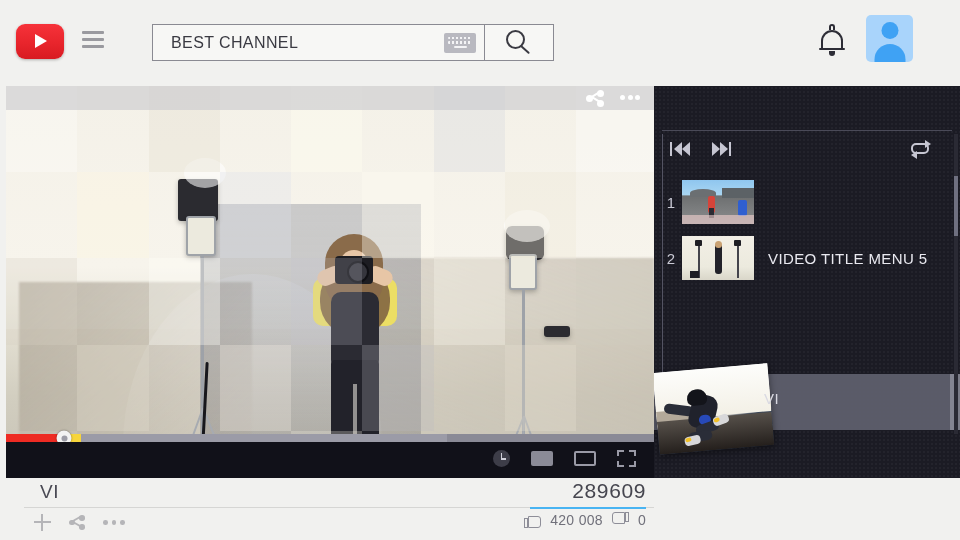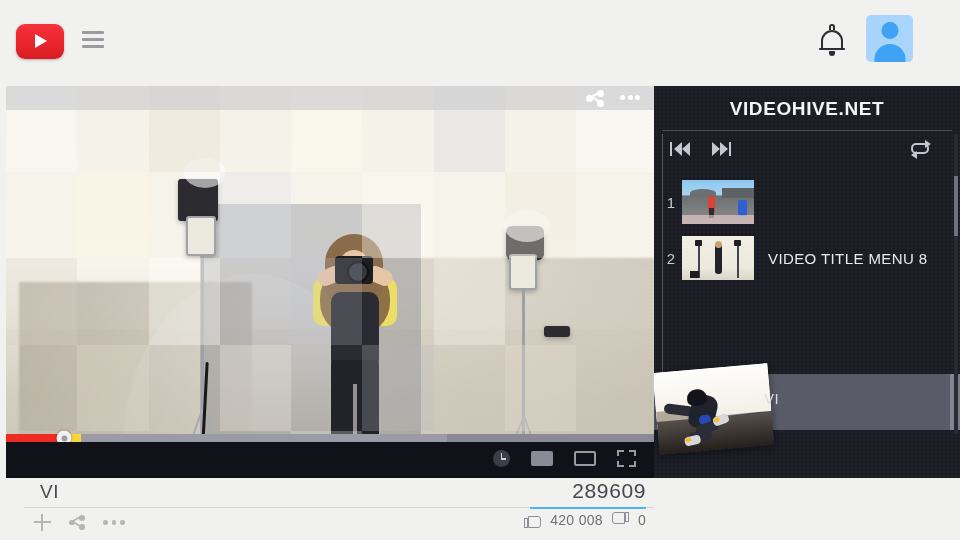--- a/index.html
+++ b/index.html
@@ -263,20 +263,36 @@
     <div class="yt-logo">
       <div class="tri"></div>
     </div>
 
     <div class="hamburger">
       <i></i>
       <i></i>
       <i></i>
     </div>
 
+    <div class="search-wrap">
+      <div class="search-field">
+        <span class="search-text">BEST CHANNEL</span>
+        <span class="kb-icon">
+          <span class="kr"></span>
+          <span class="kr"></span>
+          <span class="kbar"></span>
+        </span>
+      </div>
+      <div class="search-btn">
+        <span class="mag">
+          <span class="ring"></span>
+          <span class="hdl"></span>
+        </span>
+      </div>
+    </div>
 
     <div class="bell">
       <span class="nub"></span>
       <span class="body"></span>
       <span class="base"></span>
       <span class="clap"></span>
     </div>
 
     <div class="avatar">
       <span class="head"></span>
@@ -425,21 +441,20 @@
       <span class="vote-num">420 008</span>
       <span class="thumb down">
         <span class="pad"></span>
         <span class="stem"></span>
       </span>
       <span class="vote-num">0</span>
     </div>
   </div>
 
   <div id="sidebar">
-    <div class="sb-title">VIDEOHIVE.NET</div>
     <div class="sb-rule"></div>
     <div class="sb-vline"></div>
 
     <div class="sb-ctrls">
       <span class="ic-prev">
         <span class="bar-v" style="left:0; top:0;"></span>
         <span class="tri-l" style="left:4px; top:0;"></span>
         <span class="tri-l" style="left:12px; top:0;"></span>
       </span>
       <span class="ic-next">
@@ -470,21 +485,21 @@
       <span class="pl-num">2</span>
       <span class="pl-thumb t2">
         <span class="st" style="left:16px; top:8px; height:34px;"></span>
         <span class="sb" style="left:13px; top:4px;"></span>
         <span class="st" style="left:55px; top:8px; height:34px;"></span>
         <span class="sb" style="left:52px; top:4px;"></span>
         <span class="fig"></span>
         <span class="hd"></span>
         <span class="box"></span>
       </span>
-      <span class="pl-label">VIDEO TITLE MENU 8</span>
+      <span class="pl-label">VIDEO TITLE MENU 5</span>
     </div>
 
     <div class="pl-anim">
       <span class="anim-hl"></span>
       <span class="anim-hl-edge"></span>
       <span class="anim-card">
         <span class="sky"></span>
         <span class="ridge"></span>
         <span class="ground"></span>
         <span class="sk-arm"></span>

